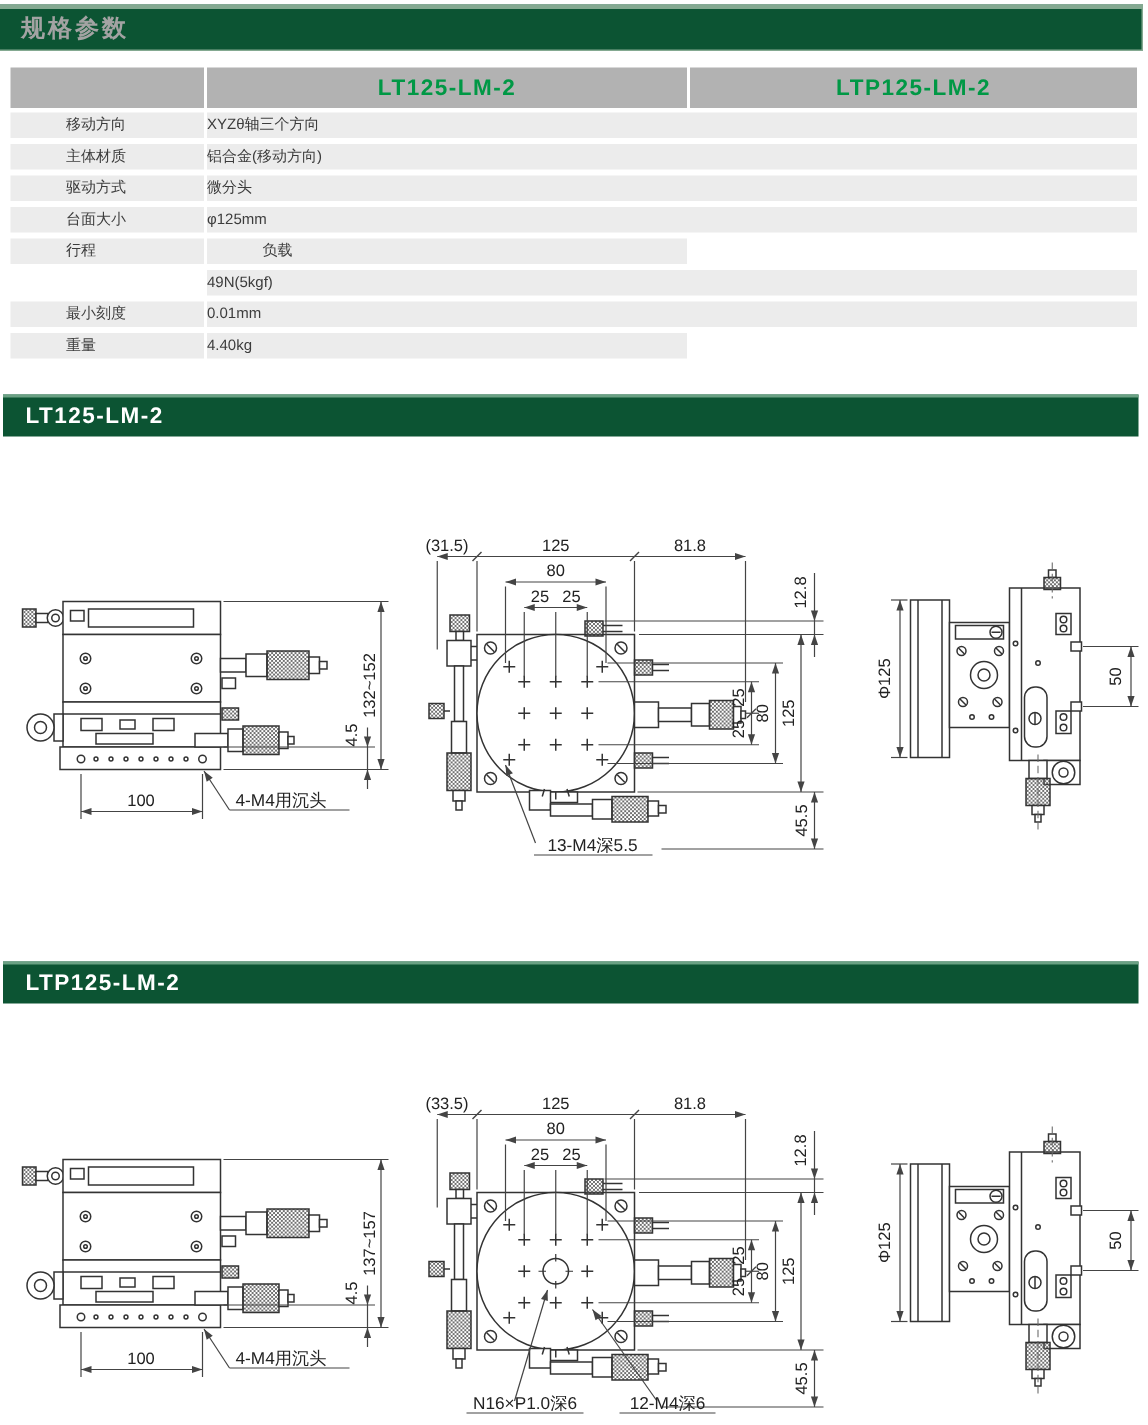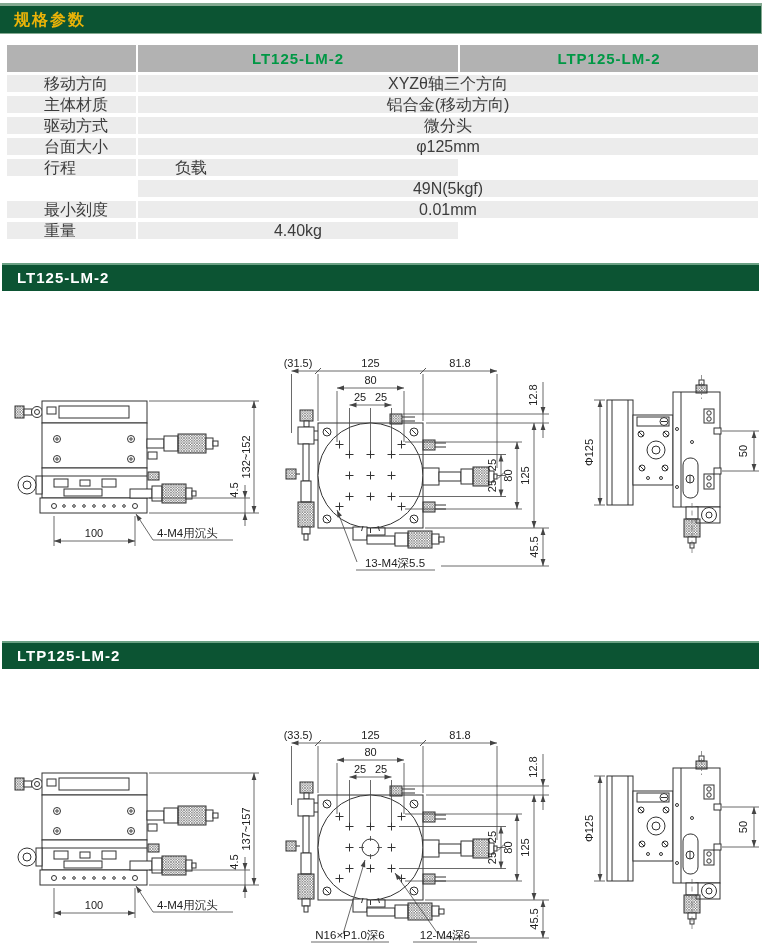--- a/index.html
+++ b/index.html
@@ -2,34 +2,34 @@
 <html><head>
 <meta charset="utf-8">
 <style>
   *{margin:0;padding:0;box-sizing:border-box}
   html,body{width:765px;height:950px;background:#fff;font-family:"Liberation Sans","DejaVu Sans",sans-serif;position:relative;overflow:hidden}
   .abs{position:absolute}
 
   
   .main-title{position:absolute;top:3px;left:0;width:762px;height:31px;background:#0c5433;
     border-top:3px solid #84a991;border-right:1px solid #84a991;border-bottom:1px solid #84a991;
-    color:#eab308;font-weight:bold;font-size:16px;line-height:27px;padding-left:14px;letter-spacing:2px}
+    color:#a3a3a3;font-weight:bold;font-size:16px;line-height:27px;padding-left:14px;letter-spacing:2px}
   .section-bar{position:absolute;left:2px;width:757px;height:28px;background:#0c5433;
     border-top:2px solid #6fa184;border-top-color:#6ba184;
     color:#fff;font-weight:bold;font-size:15px;line-height:25px;padding-left:15px;letter-spacing:1px}
 
   
   .tbl{position:absolute;left:7px;width:751px}
   .thead{top:45px;display:grid;grid-template-columns:129px 320px 1fr;column-gap:2px}
   .thead>div{height:27px;background:#b2b2b2;text-align:center;line-height:27px;
     color:#009845;font-weight:bold;font-size:15px;letter-spacing:1px}
   .tbody{top:75px;display:grid;grid-template-columns:129px 320px 1fr;gap:4px 2px}
-  .tbody>div{height:17px;background:#ececec;font-size:16px;line-height:17px;color:#3c3c3c}
+  .tbody>div{height:17px;background:#ececec;font-size:10px;line-height:17px;color:#3c3c3c}
   .lbl{padding-left:37px}
-  .val{text-align:center}
+  .val{text-align:left}
   .span2{grid-column:2/4}
 
   
   svg.drawing{position:absolute;overflow:visible}
   svg text{font-size:11px;fill:#222;font-family:"Liberation Sans","DejaVu Sans",sans-serif}
   text.dim{text-anchor:middle}
   text.note{text-anchor:middle;font-size:11.5px}
   text.note-s{text-anchor:start;font-size:11.5px}
 </style>
 </head>

